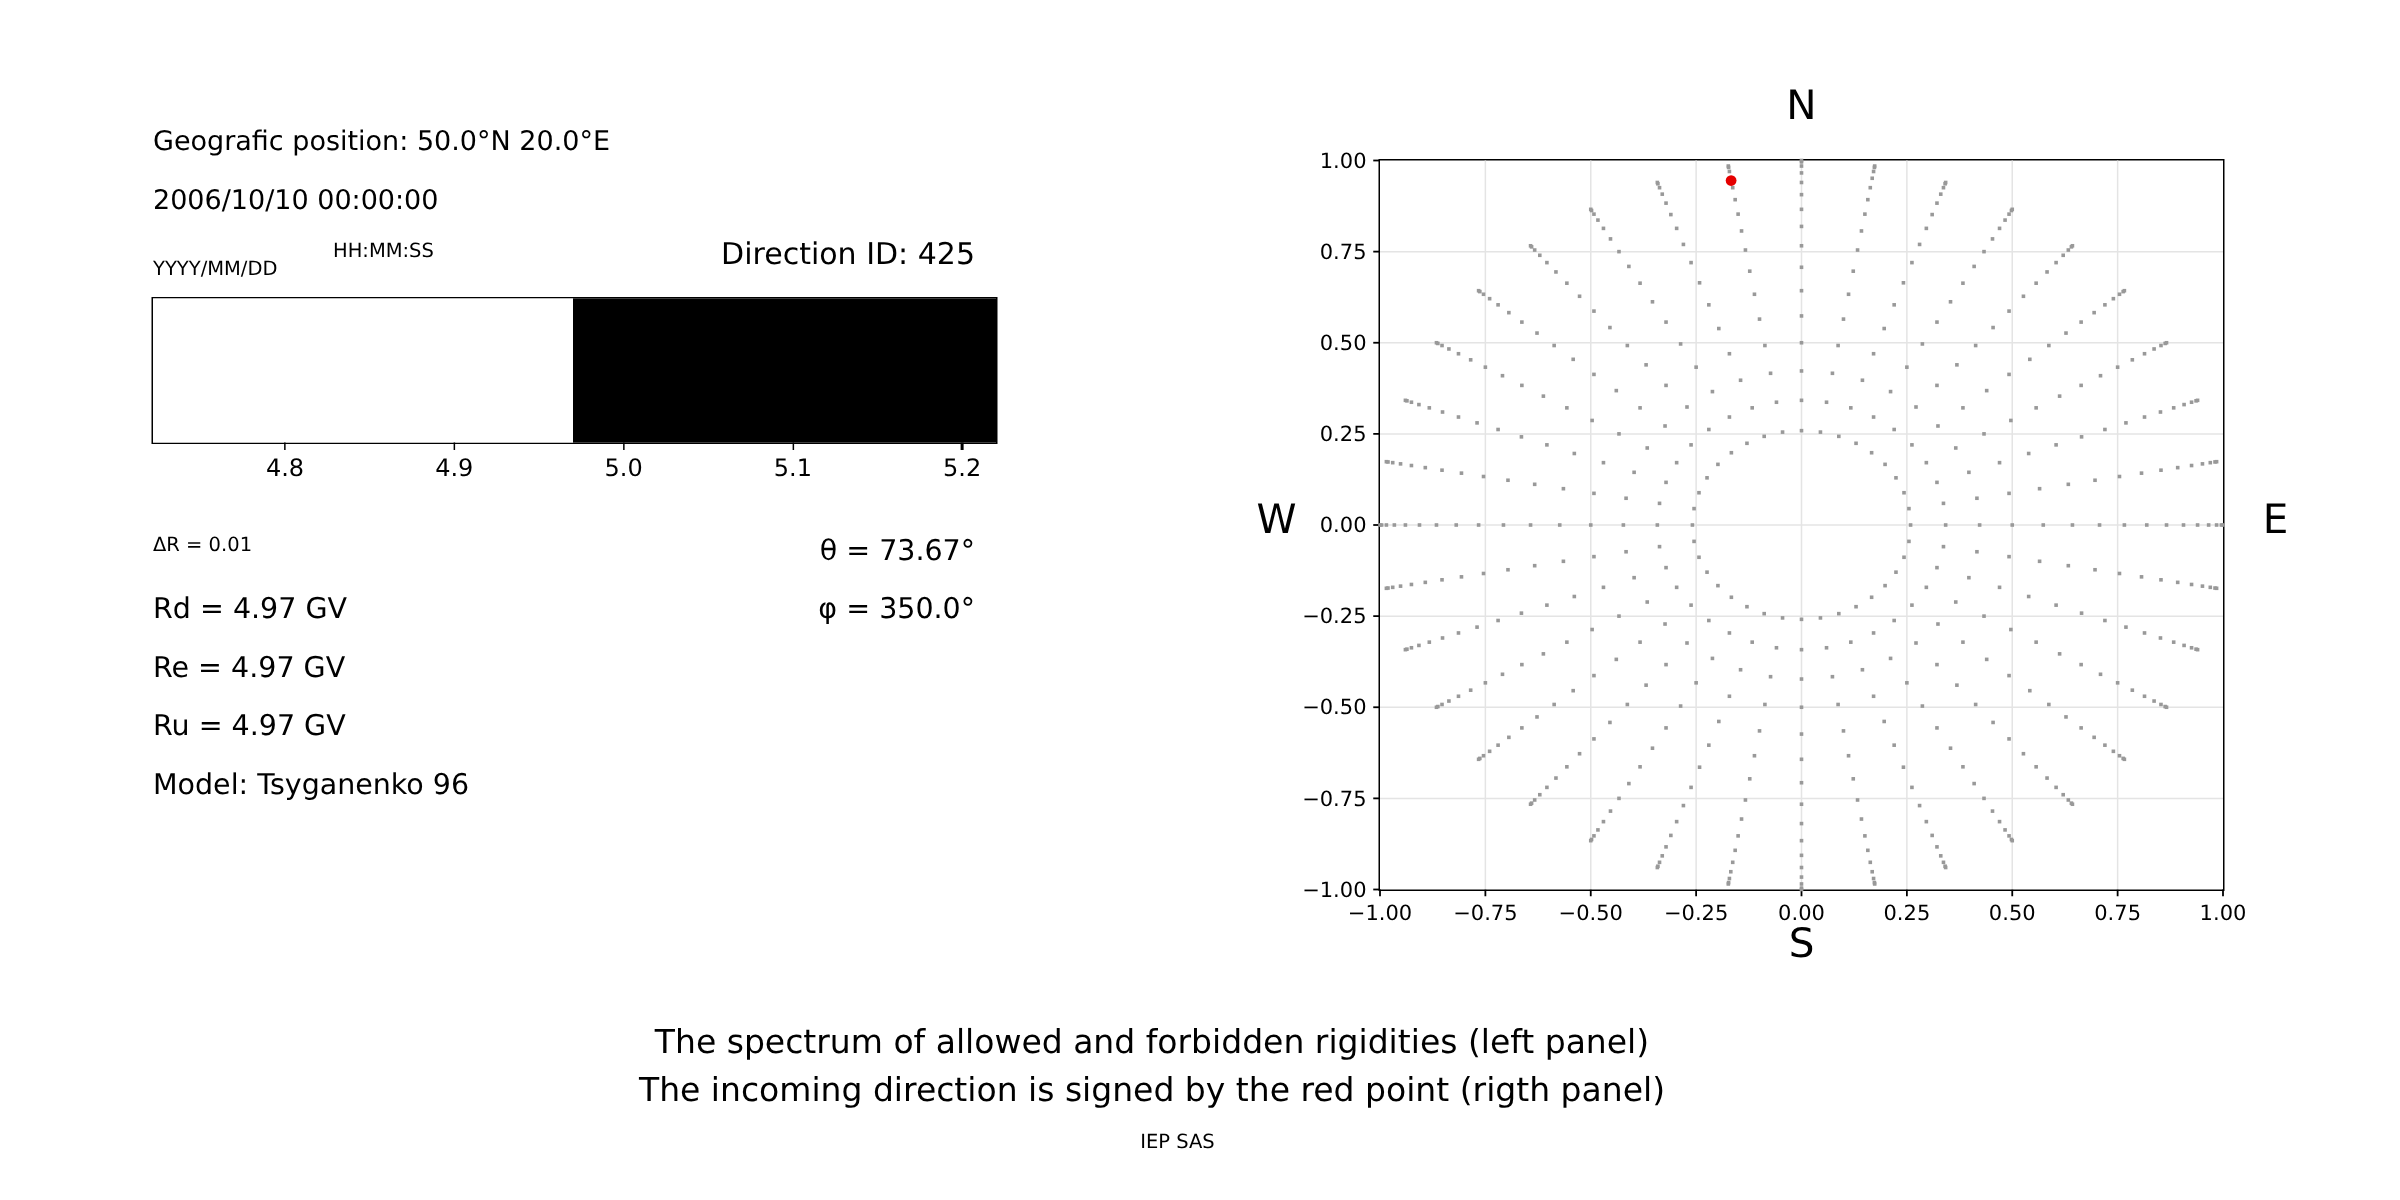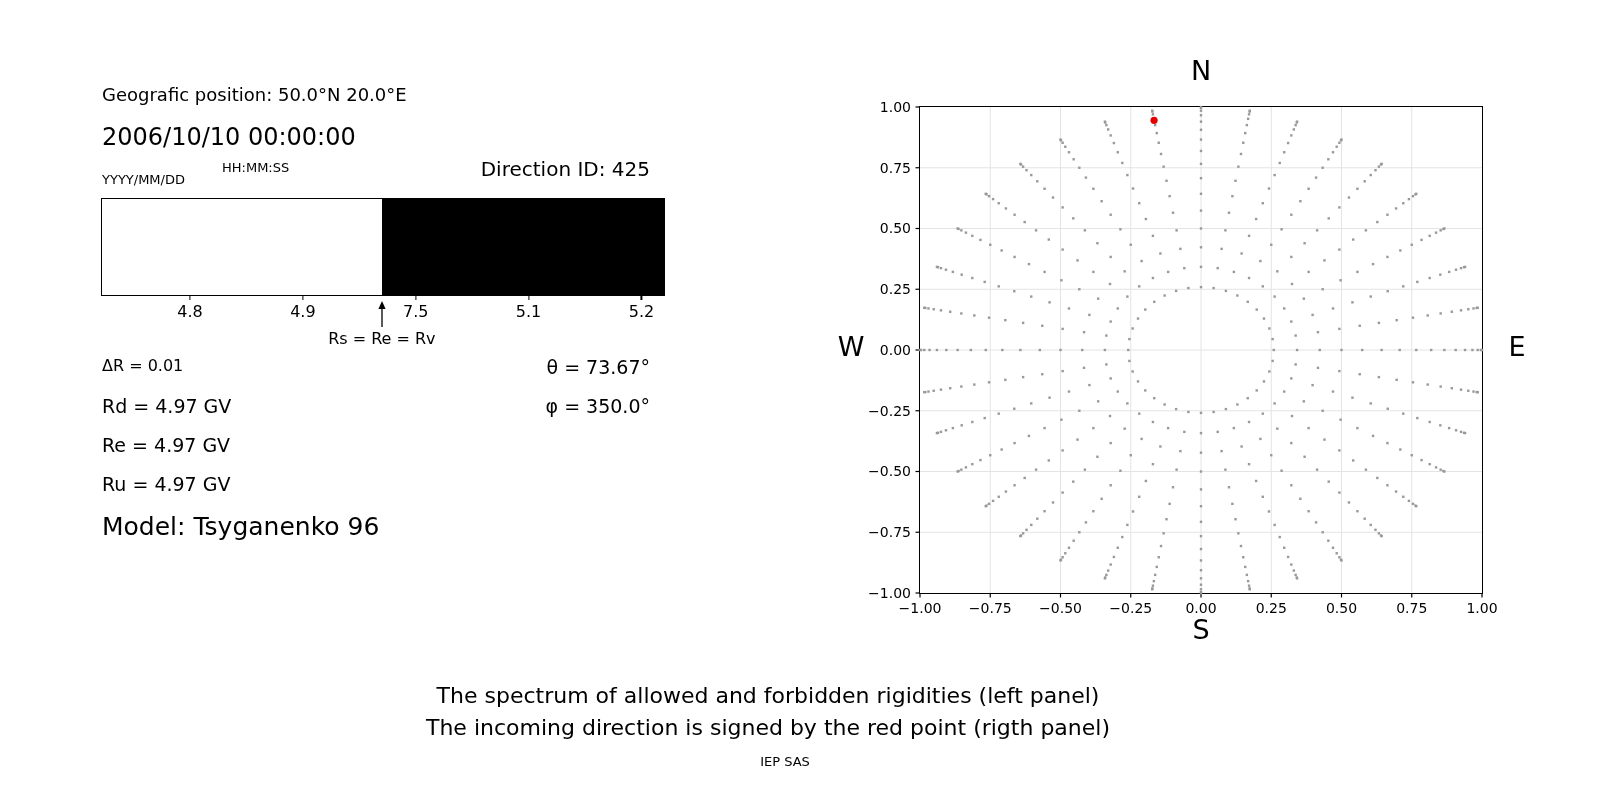--- a/index.html
+++ b/index.html
@@ -2,40 +2,40 @@
 <html><head>
 <meta charset="utf-8">
 <style>
   html,body{margin:0;padding:0;background:#fff;}
   .canvas{position:relative;width:1600px;height:800px;background:#ffffff;
           font-family:"DejaVu Sans",sans-serif;color:#000;overflow:hidden;}
   .t{position:absolute;white-space:nowrap;line-height:1.2;}
 
   
   .info-pos{left:102px;top:84px;font-size:18px;}
-  .info-dt{left:102px;top:123px;font-size:24px;}
+  .info-dt{left:102px;top:123px;font-size:18px;}
   .fmt-date{left:102px;top:160px;font-size:13px;margin-top:12px;}
   .fmt-time{left:222px;top:160px;font-size:13px;}
   .dir-id{right:950px;top:157px;font-size:20px;}
 
   
   .spectrum{position:absolute;left:101px;top:198px;width:562px;height:96px;
             border:1.2px solid #000;background:#fff;}
   .seg{position:absolute;top:0;bottom:0;}
   .sp-tick{position:absolute;top:100%;width:1.2px;height:4.5px;background:#000;transform:translateX(-50%);}
   .sp-ticklabel{position:absolute;top:calc(100% + 7px);transform:translateX(-50%);font-size:16px;}
   .sp-annot{position:absolute;top:100%;transform:translateX(-50%);text-align:center;padding-top:5px;width:140px;}
   .annot-label{font-size:16px;margin-top:1px;}
 
   
-  .p-dr{left:102px;top:356px;font-size:16px;text-align:center;}
+  .p-dr{left:102px;top:356px;font-size:13px;text-align:center;}
   .p-rd{left:102px;top:395px;font-size:19px;text-align:right;}
   .p-re{left:102px;top:434px;font-size:19px;}
   .p-ru{left:102px;top:473px;font-size:19px;}
-  .p-model{left:102px;top:512px;font-size:25px;}
+  .p-model{left:102px;top:512px;font-size:19px;}
   .p-theta{right:950px;top:356px;font-size:19px;}
   .p-phi{right:950px;top:395px;font-size:19px;}
 
   
   .direction-axes{position:absolute;left:919px;top:106px;width:564px;height:488px;
                   border:1.2px solid #000;box-sizing:border-box;background:#fff;}
   .direction-axes svg{position:absolute;left:0;top:0;overflow:visible;}
   .ticktext{font:14px "DejaVu Sans",sans-serif;fill:#000;}
   .compass{position:absolute;font-size:27px;transform:translateX(-50%);}
   .compass-n{left:1201px;top:55px;}
@@ -53,35 +53,28 @@
 
 <div class="canvas">
 
   <div class="t info-pos">Geografic position: 50.0°N 20.0°E</div>
   <div class="t info-dt">2006/10/10 00:00:00</div>
   <div class="t fmt-date">YYYY/MM/DD</div>
   <div class="t fmt-time">HH:MM:SS</div>
   <div class="t dir-id">Direction ID: 425</div>
 
   <div class="spectrum">
-    <div class="sp-annot" style="left: 49.7992%;">
-      <svg width="14" height="28" viewBox="0 0 14 28" style="display:block;margin:0 auto;">
-        <line x1="7" y1="27" x2="7" y2="5" stroke="#000" stroke-width="1.3"></line>
-        <polygon points="3.4,9 7,1 10.6,9" fill="#000"></polygon>
-      </svg>
-      <div class="annot-label">Rs = Re = Rv</div>
-    </div>
   <div class="seg" style="left: 0%; width: 49.7992%; background: rgb(255, 255, 255);"></div>
       <div class="seg" style="left: 49.7992%; width: 50.2008%; background: rgb(0, 0, 0);"></div>
       <div class="sp-tick" style="left: 15.6627%;"></div>
       <div class="sp-ticklabel" style="left: 15.6627%;">4.8</div>
       <div class="sp-tick" style="left: 35.743%;"></div>
       <div class="sp-ticklabel" style="left: 35.743%;">4.9</div>
       <div class="sp-tick" style="left: 55.8233%;"></div>
-      <div class="sp-ticklabel" style="left: 55.8233%;">7.5</div>
+      <div class="sp-ticklabel" style="left: 55.8233%;">5.0</div>
       <div class="sp-tick" style="left: 75.9036%;"></div>
       <div class="sp-ticklabel" style="left: 75.9036%;">5.1</div>
       <div class="sp-tick" style="left: 95.9839%;"></div>
       <div class="sp-ticklabel" style="left: 95.9839%;">5.2</div>
     </div>
 
   <div class="t p-dr">ΔR = 0.01</div>
   <div class="t p-rd">Rd = 4.97 GV</div>
   <div class="t p-re">Re = 4.97 GV</div>
   <div class="t p-ru">Ru = 4.97 GV</div>

